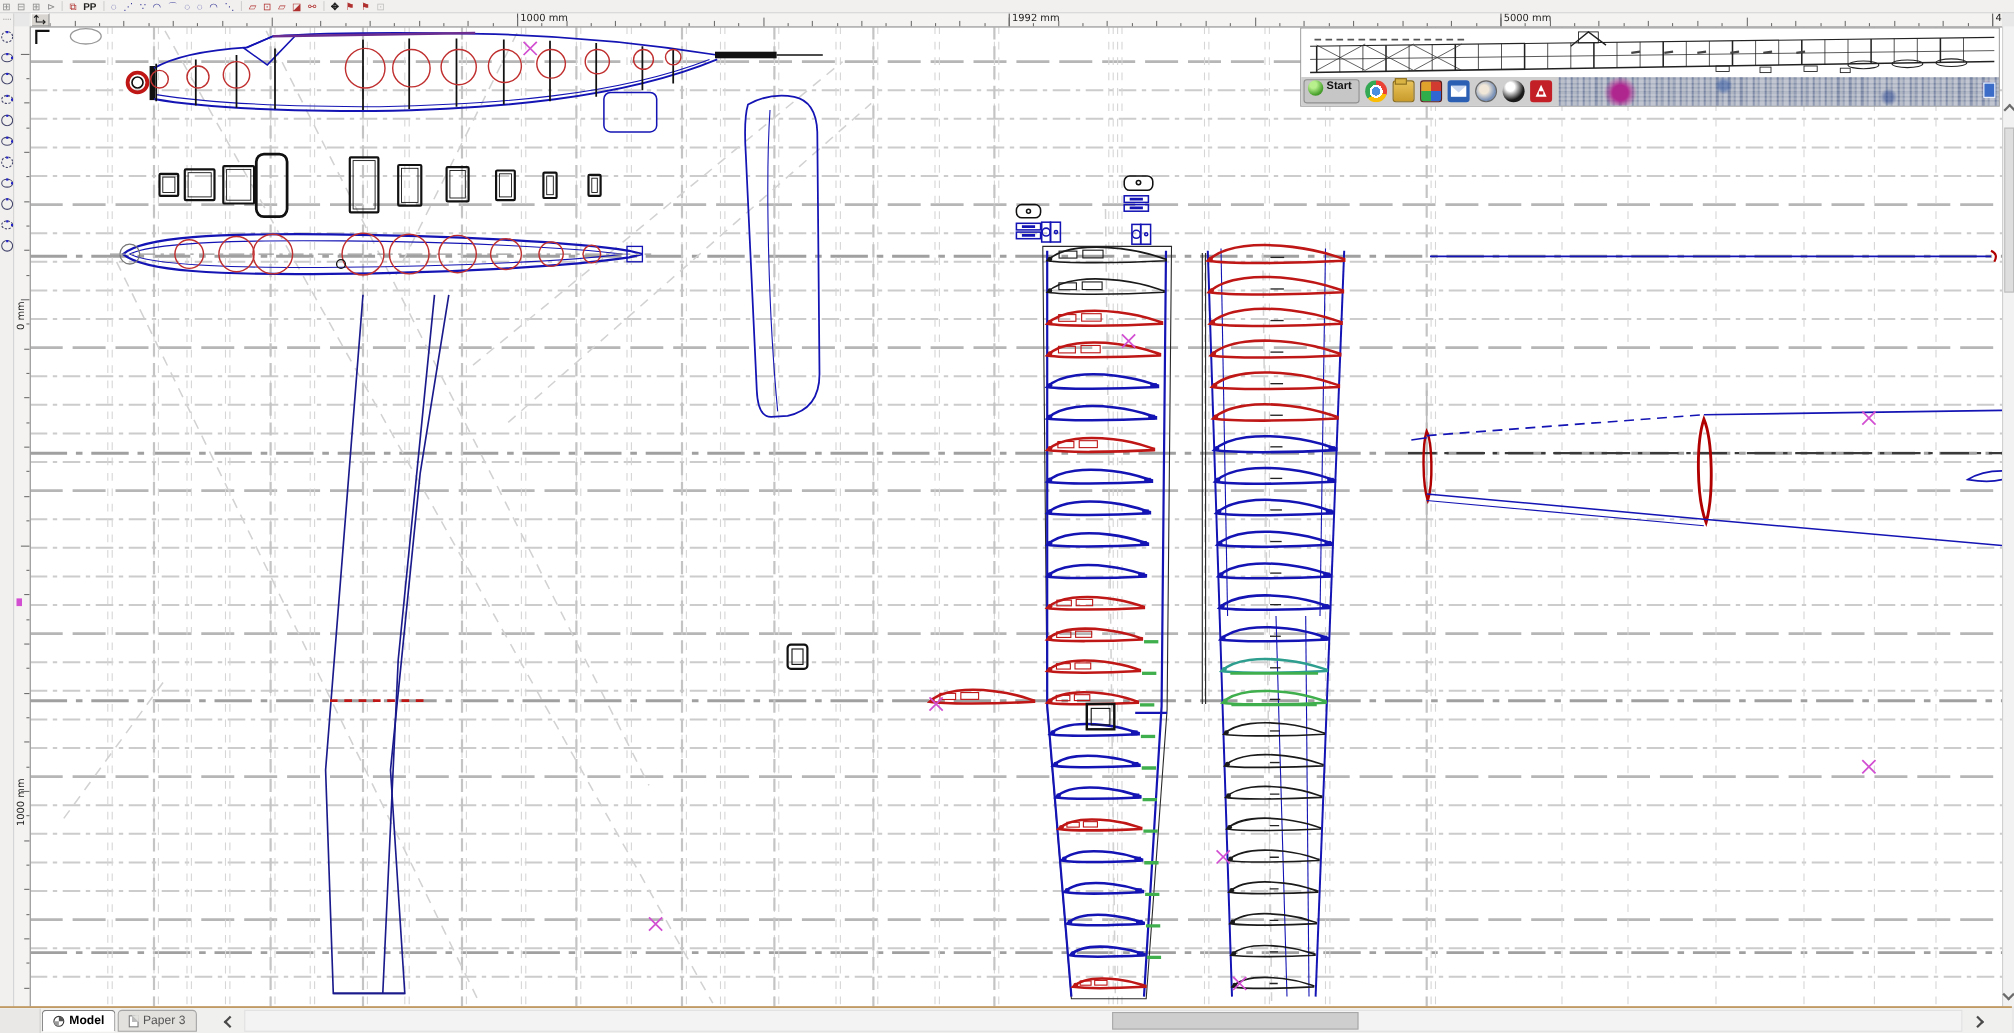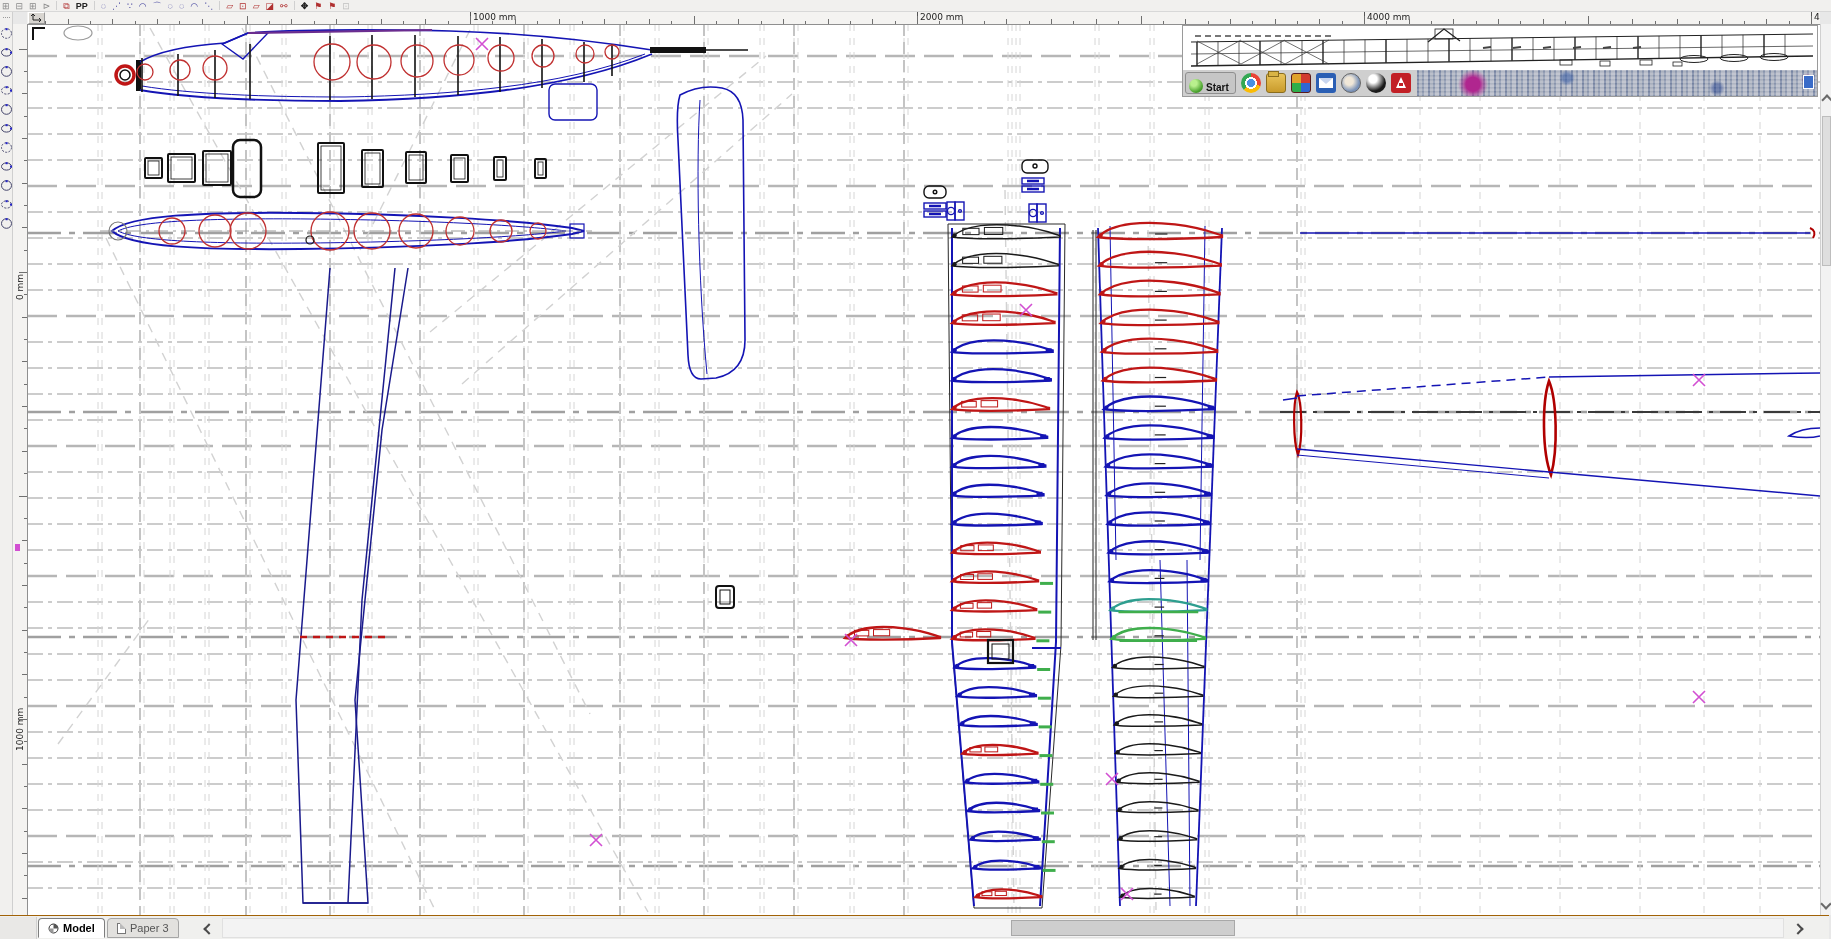--- a/index.html
+++ b/index.html
@@ -29,21 +29,21 @@
     transform:rotate(-90deg);transform-origin:center;width:40px;text-align:center;
     font-family:"DejaVu Sans",sans-serif;}
   .vtick{position:absolute;right:0;height:1px;background:#707070;}
   .vmark{position:absolute;left:2px;width:5px;height:7px;background:#d24fd2;}
   
   #cad{position:absolute;left:0;top:0;z-index:1;}
   
   #overlay{position:absolute;left:1183px;top:26px;width:634px;height:70px;z-index:12;
     box-shadow:0 0 0 1px #9a9a9a;background:#fff;}
   #overlay-taskbar{position:absolute;left:0;top:44px;width:634px;height:26px;background:#cfcfcf;display:flex;align-items:center;}
-  #start-btn{display:flex;align-items:flex-end;gap:3px;height:20px;padding:0 6px 0 3px;margin-left:2px;
+  #start-btn{display:flex;align-items:flex-start;gap:3px;height:20px;padding:0 6px 0 3px;margin-left:2px;
     background:#c6c6c6;border:1px solid #8f8f8f;border-radius:3px;}
   #start-orb{width:14px;height:14px;border-radius:50%;
     background:radial-gradient(circle at 35% 30%,#b9f08e 0 3px,#4aa22e 9px,#2c6e1a 14px);}
   #start-label{font-size:10px;font-weight:bold;color:#111;}
   .tkico{width:20px;height:20px;margin-left:5px;border-radius:3px;position:relative;flex:0 0 auto;}
   .ico-chrome{background:radial-gradient(circle at 50% 50%,#4a90e2 0 4px,#fff 4px 6px,rgba(0,0,0,0) 6px),
     conic-gradient(#ea4335 0 30%,#fbbc05 30% 63%,#34a853 63%);border-radius:50%;}
   .ico-folder{background:linear-gradient(#e9c45a,#c99b2c);border:1px solid #8a6d1d;box-sizing:border-box;}
   .ico-folder:before{content:"";position:absolute;left:1px;top:-3px;width:9px;height:4px;background:#d9b445;border:1px solid #8a6d1d;}
   .ico-grid{background:conic-gradient(#d23b2f 0 25%,#2f66d2 25% 50%,#2fae4a 50% 75%,#e0a22b 75%);border:1px solid #5a1b1b;box-sizing:border-box;}
@@ -607,22 +607,22 @@
       <span class="tbi dim">⊡</span>
     </div>
 
 <div id="origin-btn">
   <svg width="15" height="10">
     <path d="M4,1 L4,7 L12,7 M10,5 L12,7 L10,9 M2,3 L4,1 L6,3" stroke="#222" stroke-width="1" fill="none"></path>
   </svg>
 </div>
 <div id="ruler-h">
   <span class="hlabel" style="left:443px">1000 mm</span>
-  <span class="hlabel" style="left:890px">2000 mm</span>
-  <span class="hlabel" style="left:1337px">4000 mm</span>
+  <span class="hlabel" style="left:890px">1992 mm</span>
+  <span class="hlabel" style="left:1337px">5000 mm</span>
   <span class="hlabel" style="left:1784px">40</span>
 <div class="htick" style="left: 18.35px; height: 3px;"></div>
       <div class="htick" style="left: 40.7px; height: 5px;"></div>
       <div class="htick" style="left: 63.05px; height: 3px;"></div>
       <div class="htick" style="left: 85.4px; height: 5px;"></div>
       <div class="htick" style="left: 107.75px; height: 3px;"></div>
       <div class="htick" style="left: 130.1px; height: 5px;"></div>
       <div class="htick" style="left: 152.45px; height: 3px;"></div>
       <div class="htick" style="left: 174.8px; height: 5px;"></div>
       <div class="htick" style="left: 197.15px; height: 3px;"></div>

